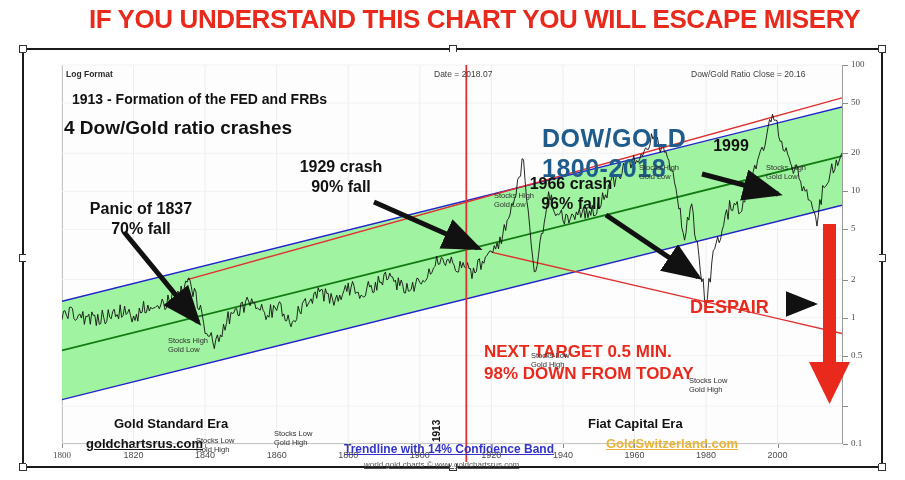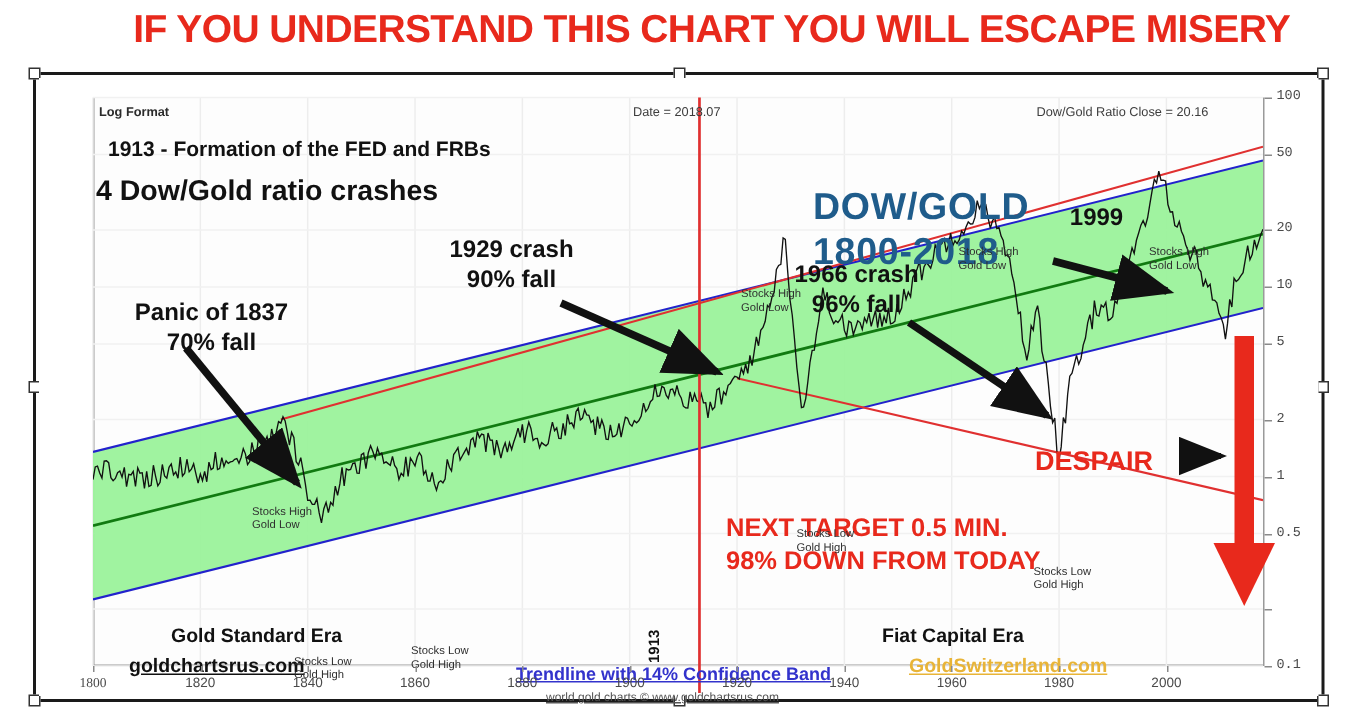--- a/index.html
+++ b/index.html
@@ -25,21 +25,21 @@
   .card{position:absolute;left:26px;top:52px;width:853px;height:412px;
         background:#ffffff;overflow:hidden;}
 
   .plot{position:absolute;left:36px;top:13px;width:780px;height:379px;
         border-left:1px solid #9a9a9a;border-bottom:1px solid #9a9a9a;
         box-sizing:border-box;background:#fdfdfd;}
   .plotRight{position:absolute;left:816px;top:13px;width:1px;height:379px;background:#9a9a9a;}
 
   
   .ytick{position:absolute;font-size:9px;color:#4a4a4a;white-space:nowrap;
-         font-family:Liberation Mono, monospace;}
+         font-family:Liberation Serif, serif;}
   .ytickmark{position:absolute;width:5px;height:1px;background:#8a8a8a;}
   .xtick{position:absolute;font-size:9px;color:#4a4a4a;white-space:nowrap;
          transform:translateX(-50%);font-family:"Liberation Sans",sans-serif;}
   .xtickmark{position:absolute;width:1px;height:4px;background:#8a8a8a;}
 
   
   .note{position:absolute;font-size:8.5px;color:#3d3d3d;white-space:nowrap;
         font-family:"Liberation Sans",sans-serif;}
   .note.b{font-weight:bold;color:#2b2b2b;}
 
@@ -154,21 +154,21 @@
       <path id="ar4" stroke="#111" stroke-width="5" fill="none" marker-end="url(#arrowBlack)" d="M 676,122 L 752,142"></path>
       <path id="ar5" stroke="#111" stroke-width="4" fill="none" marker-end="url(#arrowBlack)" d="M 760,252 L 788,252"></path>
 
       <g>
         <rect id="dnShaft" x="797" y="172" width="13" height="148" fill="#E8291C"></rect>
         <polygon id="dnHead" points="783,310 824,310 803.5,352" fill="#E8291C"></polygon>
       </g>
     </svg>
 
     <div class="note b" style="left:40px;top:17px;">Log Format</div>
-    <div class="note" style="left:396px;top:17px;">Date = 2018.07</div>
+    <div class="note" style="left:408px;top:17px;">Date = 2018.07</div>
     <div class="note" style="left:665px;top:17px;">Dow/Gold Ratio Close = 20.16</div>
 
     <div class="bigtitle l1">DOW/GOLD</div>
     <div class="bigtitle l2">1800-2018</div>
 
     <div class="anno" style="left:46px;top:40px;font-size:14px;">1913 - Formation of the FED and FRBs</div>
     <div class="anno" style="left:38px;top:65px;font-size:19px;">4 Dow/Gold ratio crashes</div>
 
     <div class="anno" style="left:20px;top:148px;width:190px;font-size:16px;">Panic of 1837</div>
     <div class="anno" style="left:20px;top:168px;width:190px;font-size:16px;">70% fall</div>

